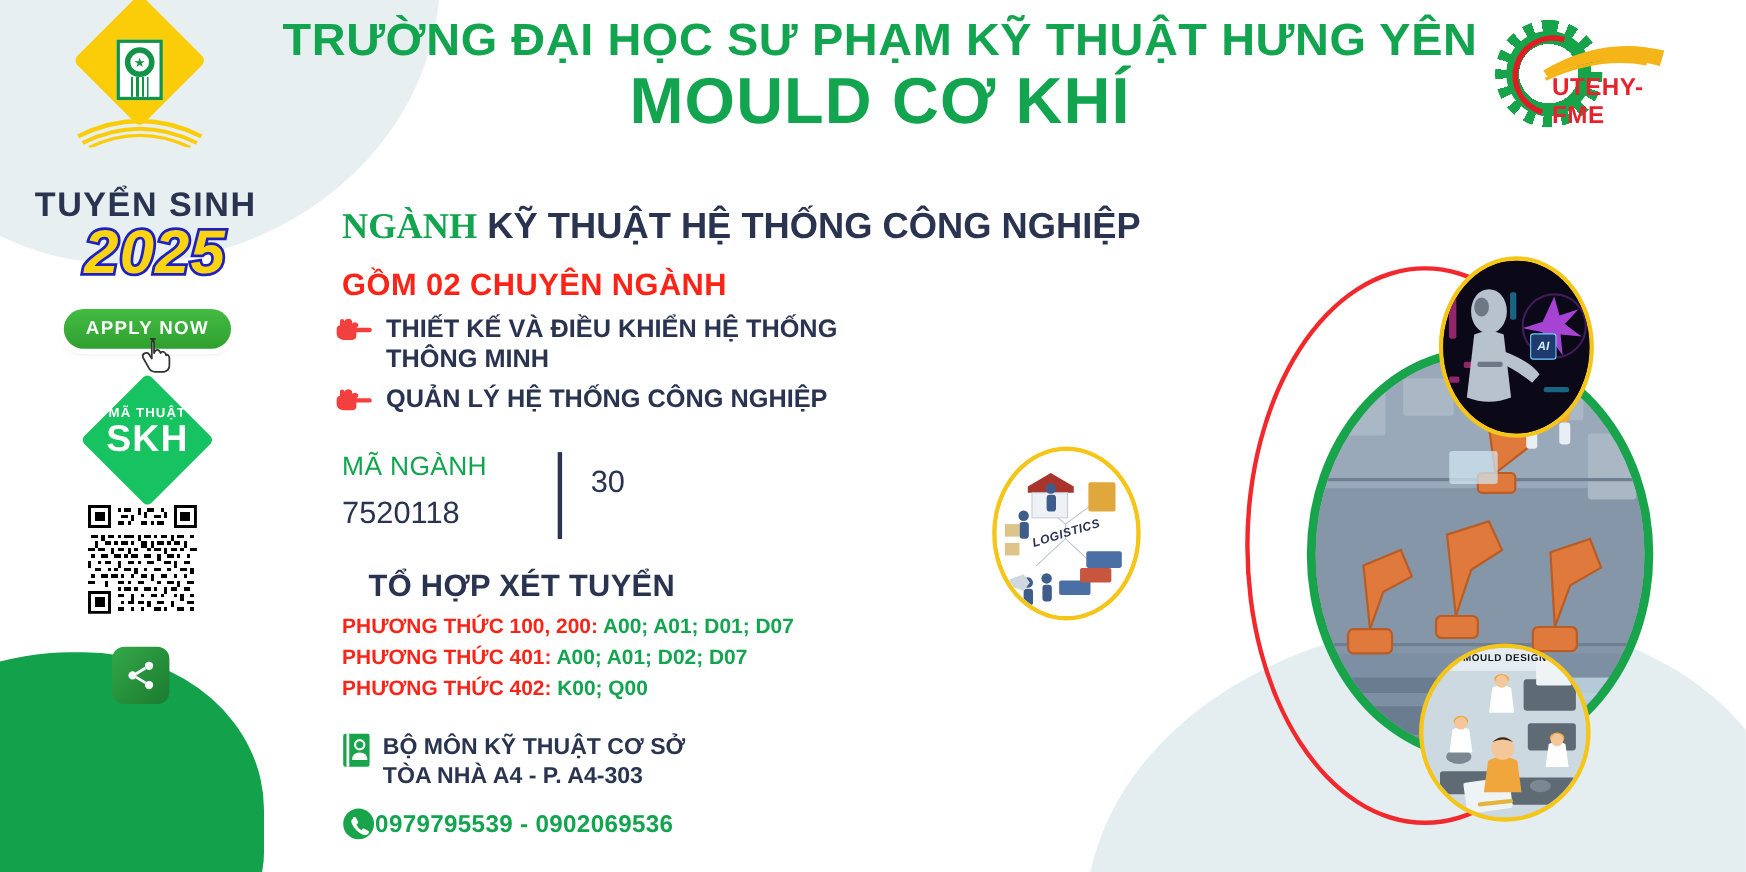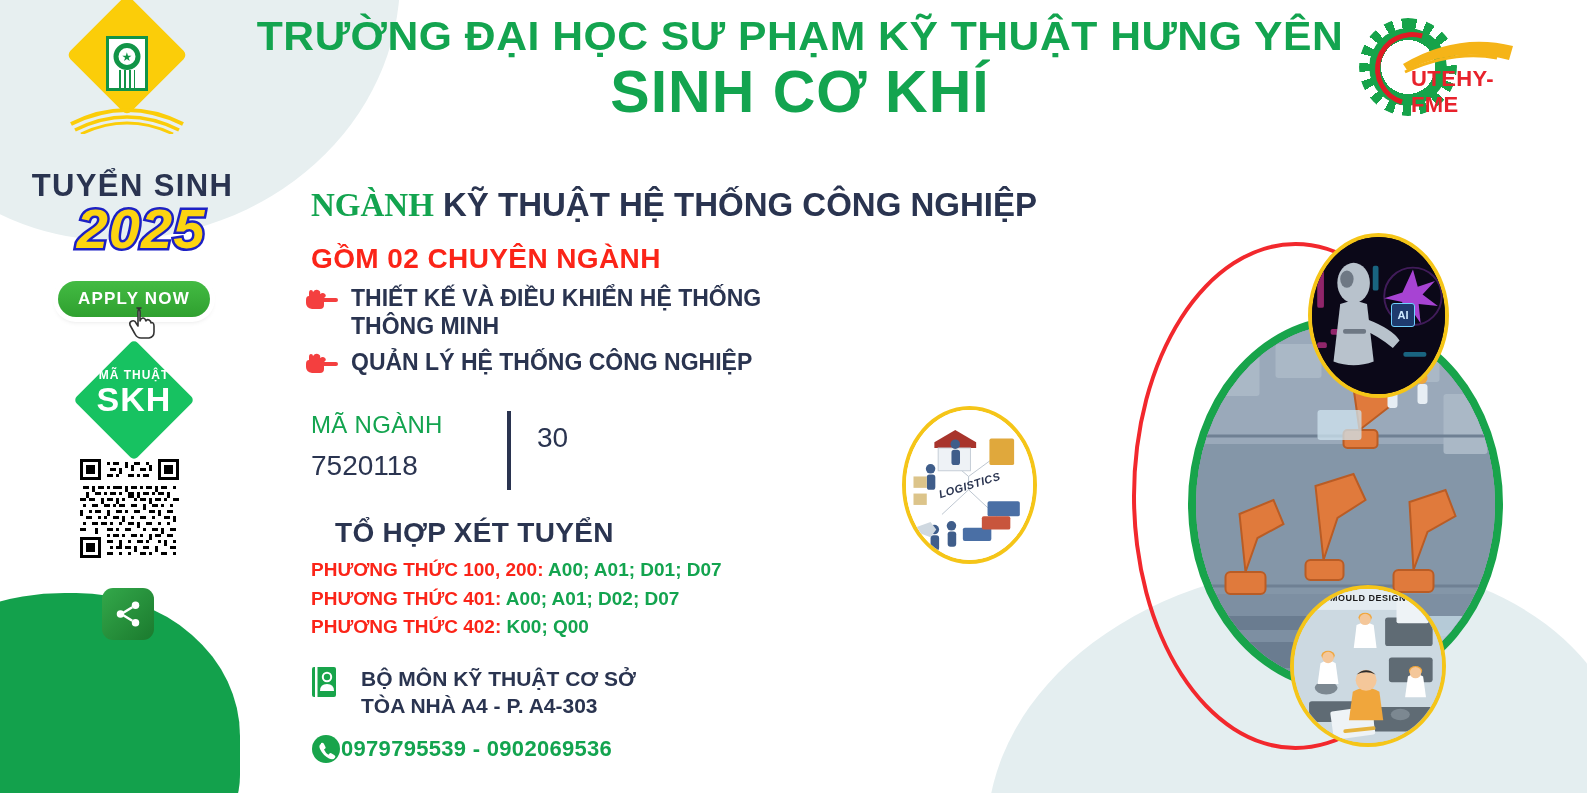--- a/index.html
+++ b/index.html
@@ -146,40 +146,40 @@
   .code-div{ width:4px; height:79px; background:#2a3450; margin:0 26px 0 0; }
 
   .tohop-title{ position:absolute; left:311px; top:517px; color:#2a3450;
                 font-weight:700; font-size:28px; letter-spacing:0.3px;margin-left:24px; }
   .methods{ position:absolute; left:311px; top:556px; }
   .method{ font-size:19px; font-weight:700; line-height:1.5; white-space:nowrap; }
   .m-label{ color:#fb2418; }
   .m-codes{ color:#13a44f; }
 
   .contact{ position:absolute; left:311px; top:666px; }
-  .c-row{ display:flex; align-items:center; gap:24px; }
+  .c-row{ display:flex; align-items:center; gap:11px; }
   .c-row.addr{ align-items:flex-start; }
   .c-txt{ color:#2a3450; font-weight:700; font-size:21px; line-height:1.28; }
   .c-phone{ color:#13a44f; font-weight:700; font-size:22px; letter-spacing:0.3px; }
   .phone-wrap{ display:flex; align-items:center; margin-top:14px; }
 
   
   .orbit{
     position:absolute; left:1132px; top:242px; width:327px; height:508px;
     border:4px solid #f2282d; border-radius:50%;
   }
   .hub{
     position:absolute; left:1188px; top:316px; width:315px; height:376px;
     border:8px solid #18a44b; border-radius:50%; overflow:hidden;
     background:#9aa8b8;
   }
   .sat{
     position:absolute; border:4px solid #f5c518; border-radius:50%; overflow:hidden;
   }
-  .sat-ai{ left:1308px; top:233px; width:141px; height:165px; background:#0d0a18; }
+  .sat-ai{ left:1308px; top:233px; width:141px; height:165px; background:#0d0a18;font-style:italic; }
   .sat-log{ left:902px; top:406px; width:135px; height:158px; background:#fdfdfd; }
   .sat-mould{ left:1290px; top:585px; width:156px; height:162px; background:#c9d6de; }
 
   .sat-cap{
     position:absolute; left:0; top:4px; width:100%; text-align:center;
     font-size:9px; font-weight:700; color:#1a1a1a; letter-spacing:0.5px;
   }
   .log-cap{
     position:absolute; left:0; top:50%; width:100%; text-align:center;
     transform:translateY(-50%) rotate(-17deg);
@@ -209,21 +209,21 @@
     <div class="star">★</div>
     <div class="col"></div>
     <svg class="waves" viewBox="0 0 116 44">
       <path d="M2 34 Q58 6 114 34" stroke="#fbcd09" stroke-width="4" fill="none"></path>
       <path d="M6 40 Q58 14 110 40" stroke="#fbcd09" stroke-width="3.5" fill="none"></path>
       <path d="M12 44 Q58 22 104 44" stroke="#fbcd09" stroke-width="3" fill="none"></path>
     </svg>
   </div>
 
   <div class="header-title">TRƯỜNG ĐẠI HỌC SƯ PHẠM KỸ THUẬT HƯNG YÊN</div>
-  <div class="header-sub">SINH CƠ KHÍ</div>
+  <div class="header-sub">MOULD CƠ KHÍ</div>
 
   <div class="fme-logo">
     <div class="fme-gear"></div>
     <div class="fme-gear2"></div>
     <div class="fme-arc"></div>
     <svg class="fme-swoosh" viewBox="0 0 118 50">
       <path d="M2 34 Q56 2 112 16 L108 30 Q56 16 6 40 Z" fill="#f5b418"></path>
       <path d="M4 42 Q52 20 96 28" stroke="#f5b418" stroke-width="3" fill="none"></path>
     </svg>
     <div class="fme-text">UTEHY-FME</div>

